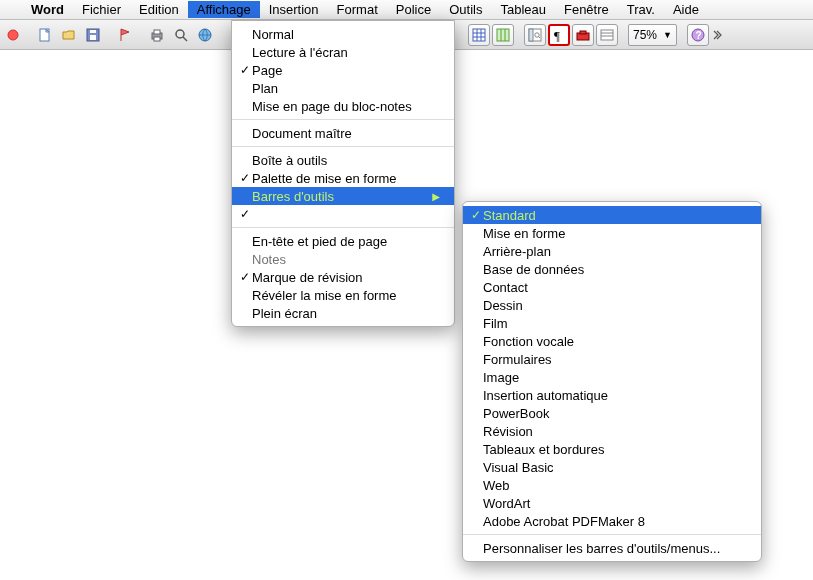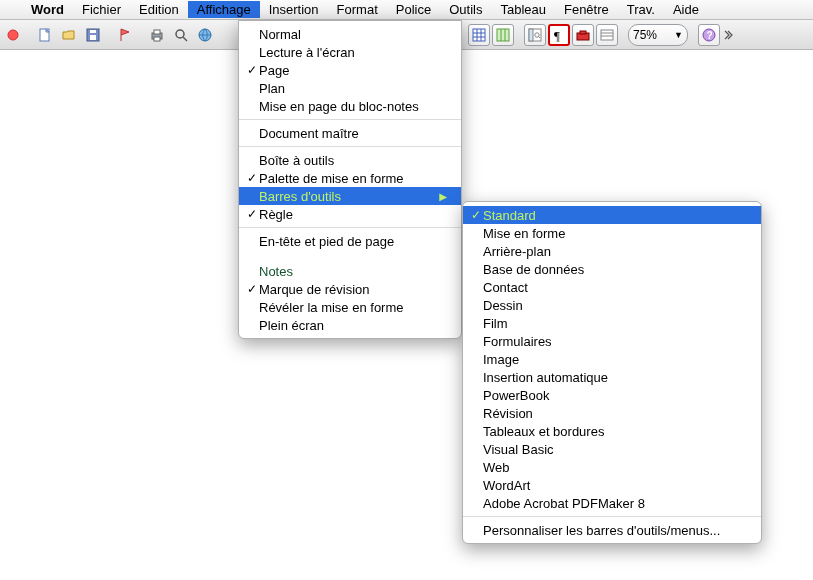--- a/index.html
+++ b/index.html
@@ -49,22 +49,22 @@
     display:flex; align-items:center; justify-content:center;
     border:1px solid transparent;
     border-radius:3px;
     font-size:14px;
   }
   .tbtn svg { display:block; }
   .tbtn.framed { border:1px solid #9aa0a6; background:linear-gradient(#fff,#eee); }
   .tbtn.redbox { border:2px solid #d40000; background:#fff; }
   .tsep { width:6px; }
   .zoom {
-    display:flex; align-items:center; gap:17px;
-    border:1px solid #9aa0a6; border-radius:10px;
+    display:flex; align-items:center; gap:6px;
+    border:1px solid #9aa0a6; border-radius:2px;
     background:linear-gradient(#fff,#eee);
     height:22px; padding:0 4px;
     font-size:12px;
   }
   .zoom .arrow{ font-size:9px; }
 
   
   .dropdown {
     position:absolute;
     background:#fff;
@@ -81,28 +81,28 @@
     padding: 0 14px 0 6px;
     white-space: nowrap;
     cursor: default;
   }
   .dropdown .row.sep {
     height:1px; background:#dcdcdc; margin:4px 0; padding:0;
   }
   .dropdown .row .chk { width:14px; text-align:center; font-size:12px; }
   .dropdown .row .lbl { flex:1; }
   .dropdown .row .sub { font-size:10px; margin-left:8px; }
-  .dropdown .row.disabled { color:#14532d;margin-top:12px; }
+  .dropdown .row.disabled { color:#737373; }
   .dropdown .row.highlight {
     background:#2a6fe0; color:#bef264;
   }
 
   
   #dropdown-affichage {
-    top:20px; left:238px; width:224px;
+    top:20px; left:231px; width:224px;
   }
   #dropdown-toolbars {
     top:201px; left:462px; width:300px;
     border-radius:6px;
   }
 </style>
 </head>
 <body>
 
 <div class="menubar">
@@ -273,21 +273,20 @@
       <span class="chk">✓</span>
       <span class="lbl">Palette de mise en forme</span>
     </div>
     <div class="row highlight">
       <span class="chk"></span>
       <span class="lbl">Barres d'outils</span>
       <span class="sub">▶</span>
     </div>
     <div class="row">
       <span class="chk">✓</span>
-      <span class="lbl">Règle</span>
     </div>
     <div class="row sep"></div>
     <div class="row">
       <span class="chk"></span>
       <span class="lbl">En-tête et pied de page</span>
     </div>
     <div class="row disabled">
       <span class="chk"></span>
       <span class="lbl">Notes</span>
     </div>
@@ -329,20 +328,24 @@
     <div class="row">
       <span class="chk"></span>
       <span class="lbl">Dessin</span>
     </div>
     <div class="row">
       <span class="chk"></span>
       <span class="lbl">Film</span>
     </div>
     <div class="row">
       <span class="chk"></span>
+      <span class="lbl">Fonction vocale</span>
+    </div>
+    <div class="row">
+      <span class="chk"></span>
       <span class="lbl">Formulaires</span>
     </div>
     <div class="row">
       <span class="chk"></span>
       <span class="lbl">Image</span>
     </div>
     <div class="row">
       <span class="chk"></span>
       <span class="lbl">Insertion automatique</span>
     </div>

